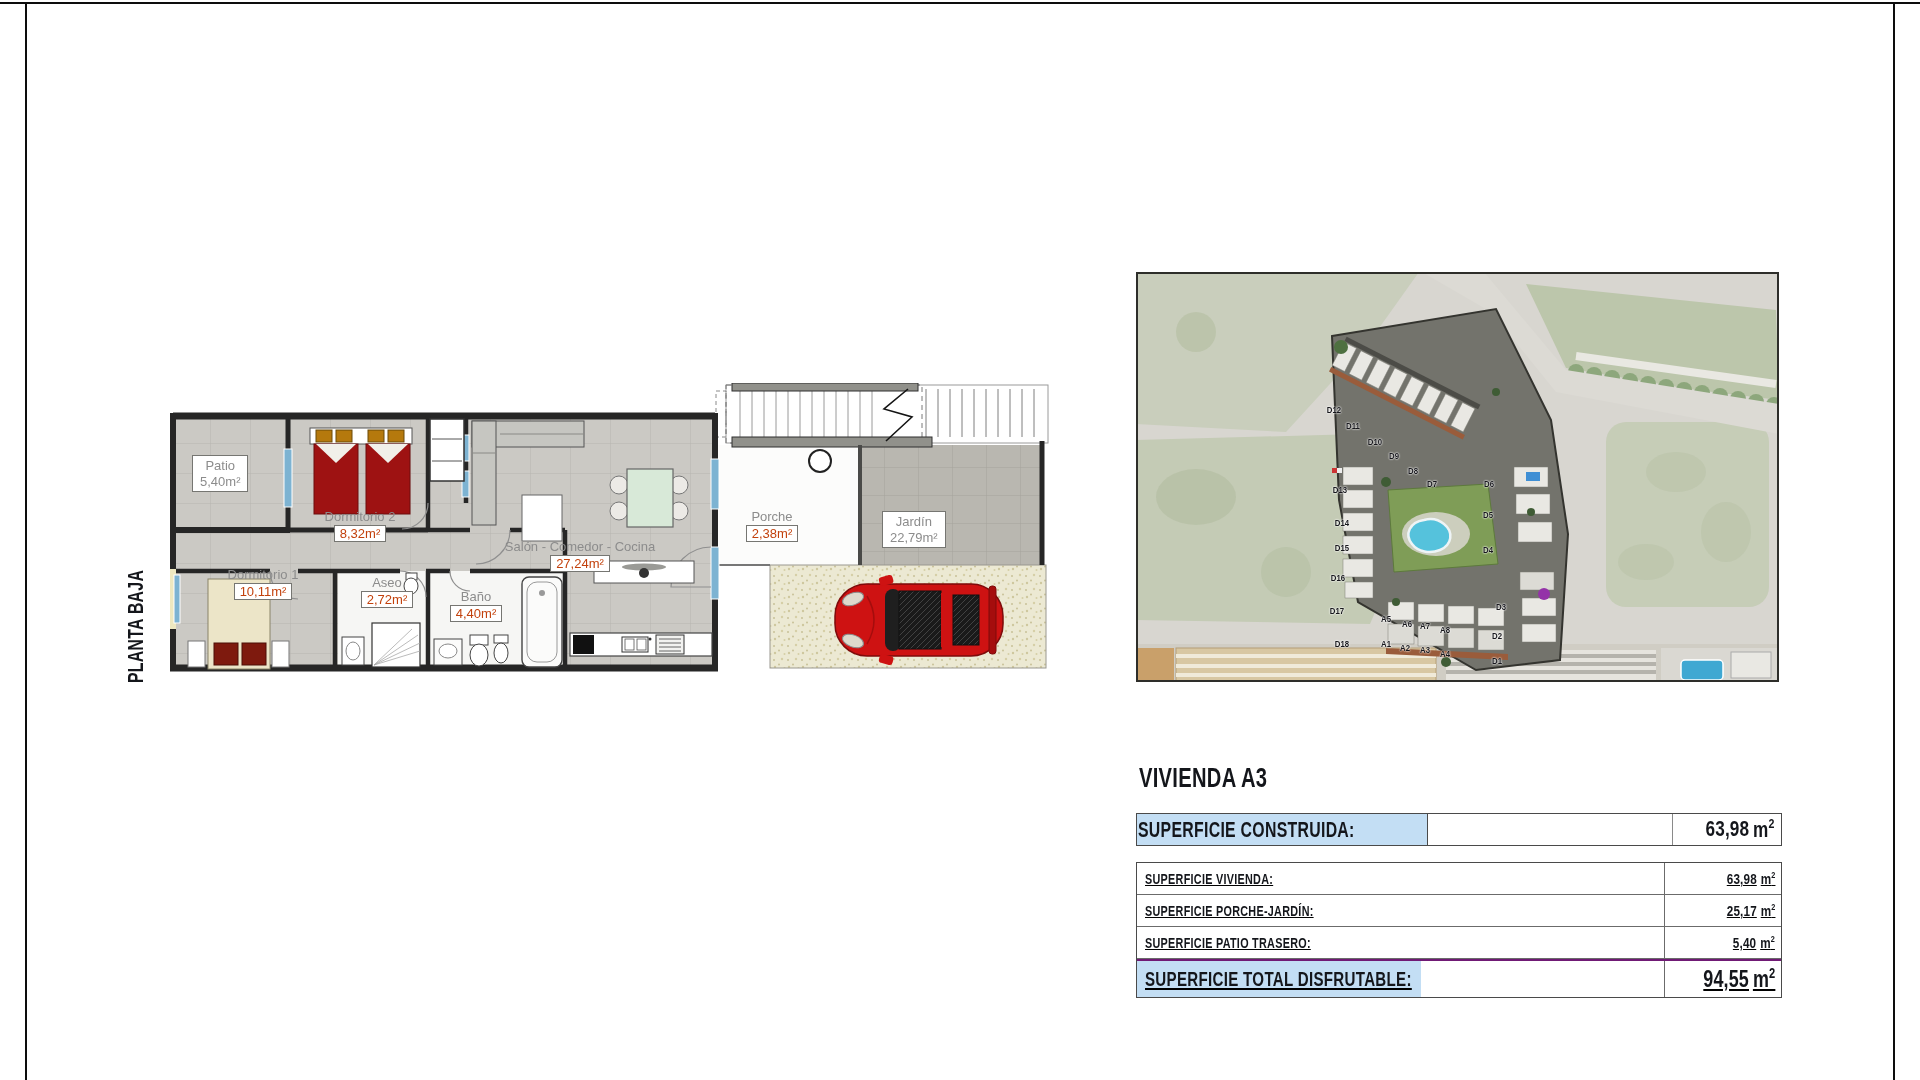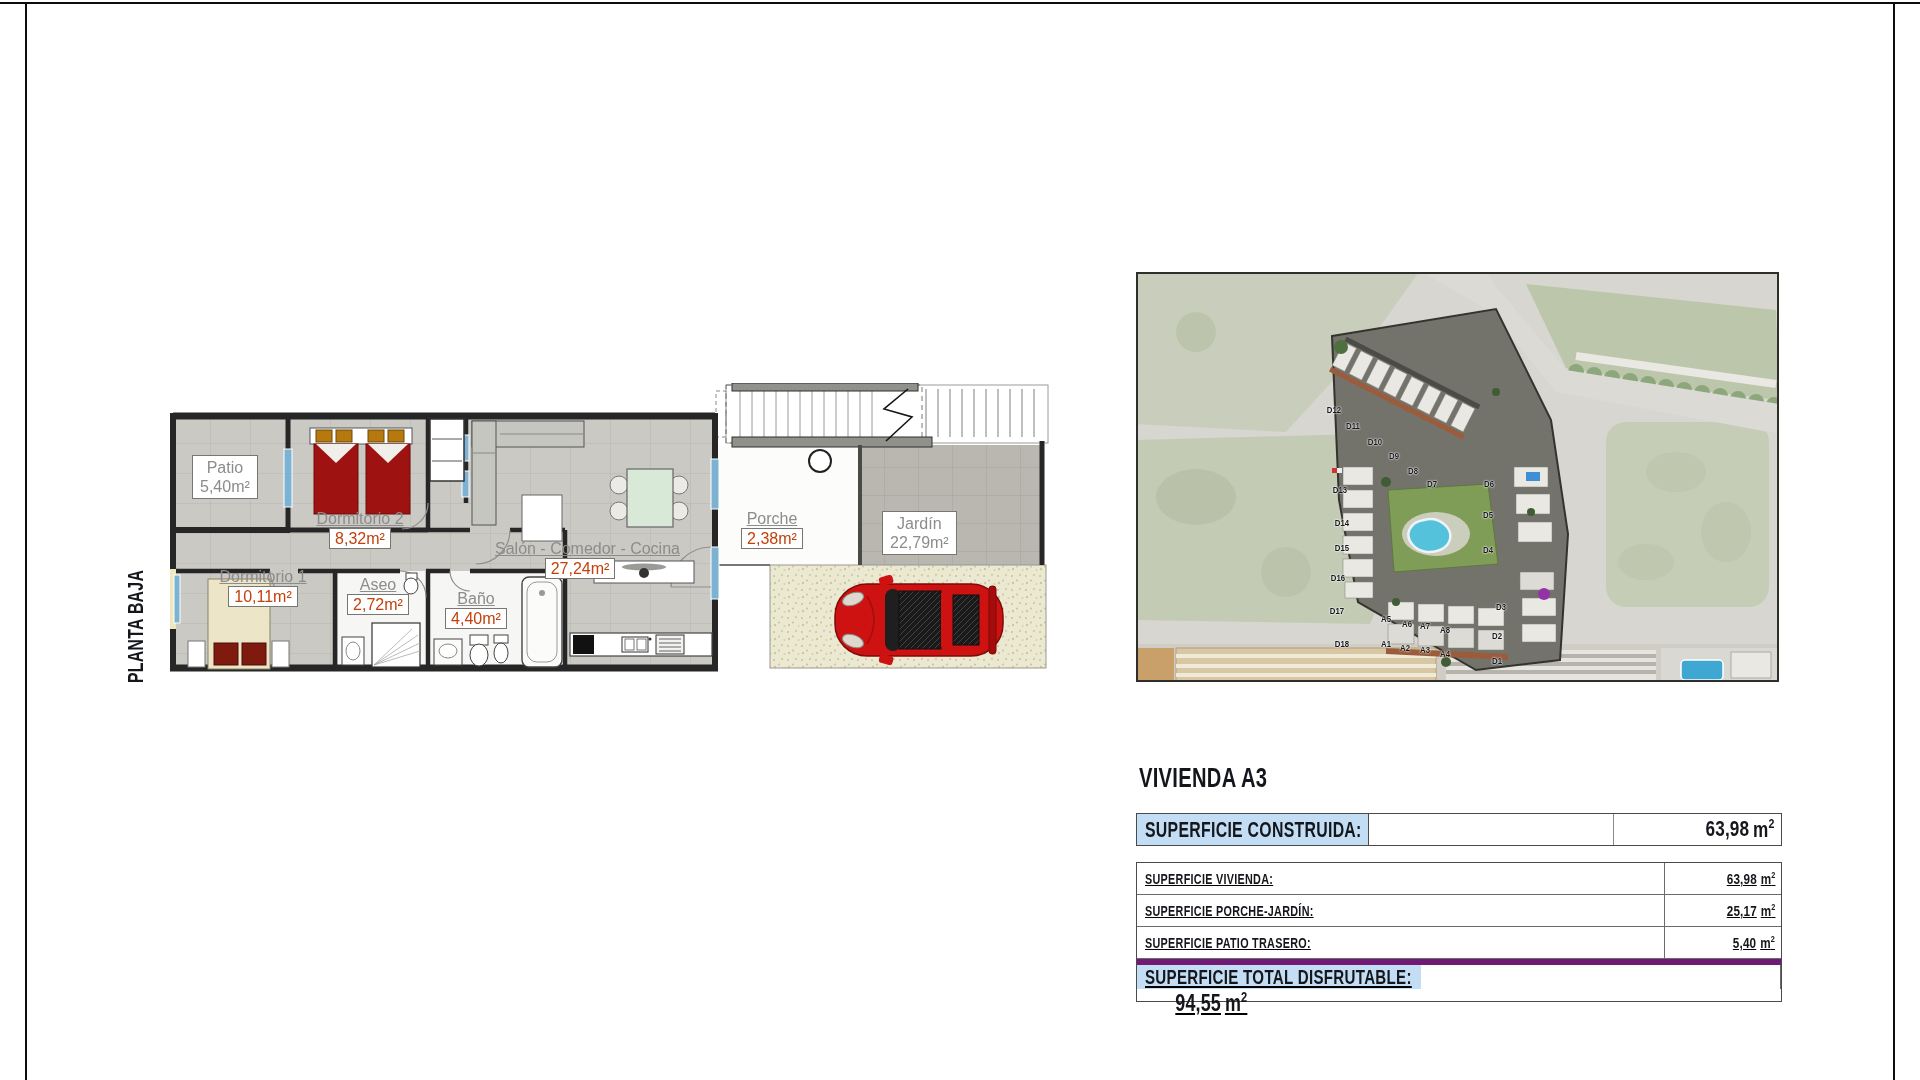--- a/index.html
+++ b/index.html
@@ -18,58 +18,58 @@
            transform:scaleX(.72);transform-origin:0 50%;white-space:nowrap;color:#14161b;}
   .stencil-r{display:inline-block;font-weight:700;letter-spacing:.2px;
            transform:scaleX(.78);transform-origin:100% 50%;white-space:nowrap;color:#14161b;}
 
   
   .plan-vlabel{left:76px;top:610px;width:120px;height:26px;transform:rotate(-90deg);
                text-align:center;font-size:22px;line-height:26px;}
 
   
   .plan{left:170px;top:383px;width:880px;height:305px;}
-  .room-label{position:absolute;color:#8c8c8c;font-size:16px;line-height:1.2;
-              text-align:center;white-space:nowrap;text-decoration:underline;}
+  .room-label{position:absolute;color:#8c8c8c;font-size:13px;line-height:1.2;
+              text-align:center;white-space:nowrap;}
   .area-box{display:inline-block;background:#ffffff;border:1px solid #767672;
             padding:0 5px;color:#c2410c;}
   .label-box{display:inline-block;background:#ffffff;border:1px solid #767672;
              padding:2px 7px;color:#8c8c8c;}
 
   
   .map{left:1136px;top:272px;width:575px;height:410px;}
   .map svg{display:block;}
   .units-layer{position:absolute;left:0;top:0;width:100%;height:100%;}
   .unit-label{position:absolute;transform:translate(-50%,-50%) scaleX(.82);
               font-size:9.5px;font-weight:700;color:#17171c;
               text-shadow:0 0 2px #ffffff,0 0 2px #ffffff;}
 
   
   .info-title{left:1139px;top:762px;font-size:28px;}
   .hdr-row{left:1136px;top:813px;width:646px;height:33px;display:flex;
            border:1px solid #4a4a4a;box-sizing:border-box;background:#fff;}
-  .hdr-blue{width:232px;box-sizing:border-box;border-right:1px solid #4a4a4a;
-            display:flex;align-items:center;padding-left:8px;}
+  .hdr-blue{width:291px;box-sizing:border-box;border-right:1px solid #4a4a4a;
+            display:flex;align-items:center;padding-left:1px;}
   .hdr-mid{width:245px;box-sizing:border-box;border-right:1px solid #8a8a8a;}
   .hdr-val{flex:1;display:flex;align-items:center;justify-content:flex-end;padding-right:6px;}
   .hdr-row .stencil{font-size:22px;}
   .hdr-val .stencil-r{font-size:22px;}
   sup{font-size:.62em;}
 
   .sub-table{left:1136px;top:862px;width:646px;box-sizing:border-box;
              border:1px solid #4a4a4a;background:#fff;text-decoration:underline;}
   .sub-row{display:flex;height:31px;border-bottom:1px solid #6b6b6b;}
   .sub-row:last-child{border-bottom:none;}
   .sub-label{flex:1;display:flex;align-items:center;padding-left:8px;box-sizing:border-box;
              border-right:1px solid #6b6b6b;}
   .sub-val{width:116px;display:flex;align-items:center;justify-content:flex-end;
            padding-right:6px;box-sizing:border-box;}
   .sub-row .stencil{font-size:15px;}
   .sub-row .stencil-r{font-size:15px;}
-  .total-row{height:36px;border-top:6px solid #701a75;flex-direction:column;}
+  .total-row{height:36px;border-top:2px solid #701a75;}
   .total-row .sub-label{border-right:1px solid #6b6b6b;padding-left:0;}
   .total-blue{width:284px;height:100%;display:flex;align-items:center;padding-left:8px;
               box-sizing:border-box;}
   .total-row .stencil{font-size:21px;}
   .total-row .stencil-r{font-size:23px;}
   .u{margin-left:5px;}
 </style>
 </head>
 <body>
 
@@ -265,21 +265,21 @@
     <span>5,40m²</span></span>
   </div>
   <div class="room-label" style="left:120px;top:126px;width:140px;">
     <div>Dormitorio 2</div>
     <span class="area-box">8,32m²</span>
   </div>
   <div class="room-label" style="left:28px;top:156px;width:130px;margin-top:28px;">
     <div>Dormitorio 1</div>
     <span class="area-box">10,11m²</span>
   </div>
-  <div class="room-label" style="left:168px;top:192px;width:80px;text-align:center;">
+  <div class="room-label" style="left:177px;top:192px;width:80px;text-align:center;">
     <div>Aseo</div>
     <span class="area-box">2,72m²</span>
   </div>
   <div class="room-label" style="left:262px;top:206px;width:88px;">
     <div>Baño</div>
     <span class="area-box">4,40m²</span>
   </div>
   <div class="room-label" style="left:325px;top:156px;width:170px;">
     <div>Salón - Comedor - Cocina</div>
     <span class="area-box">27,24m²</span>

